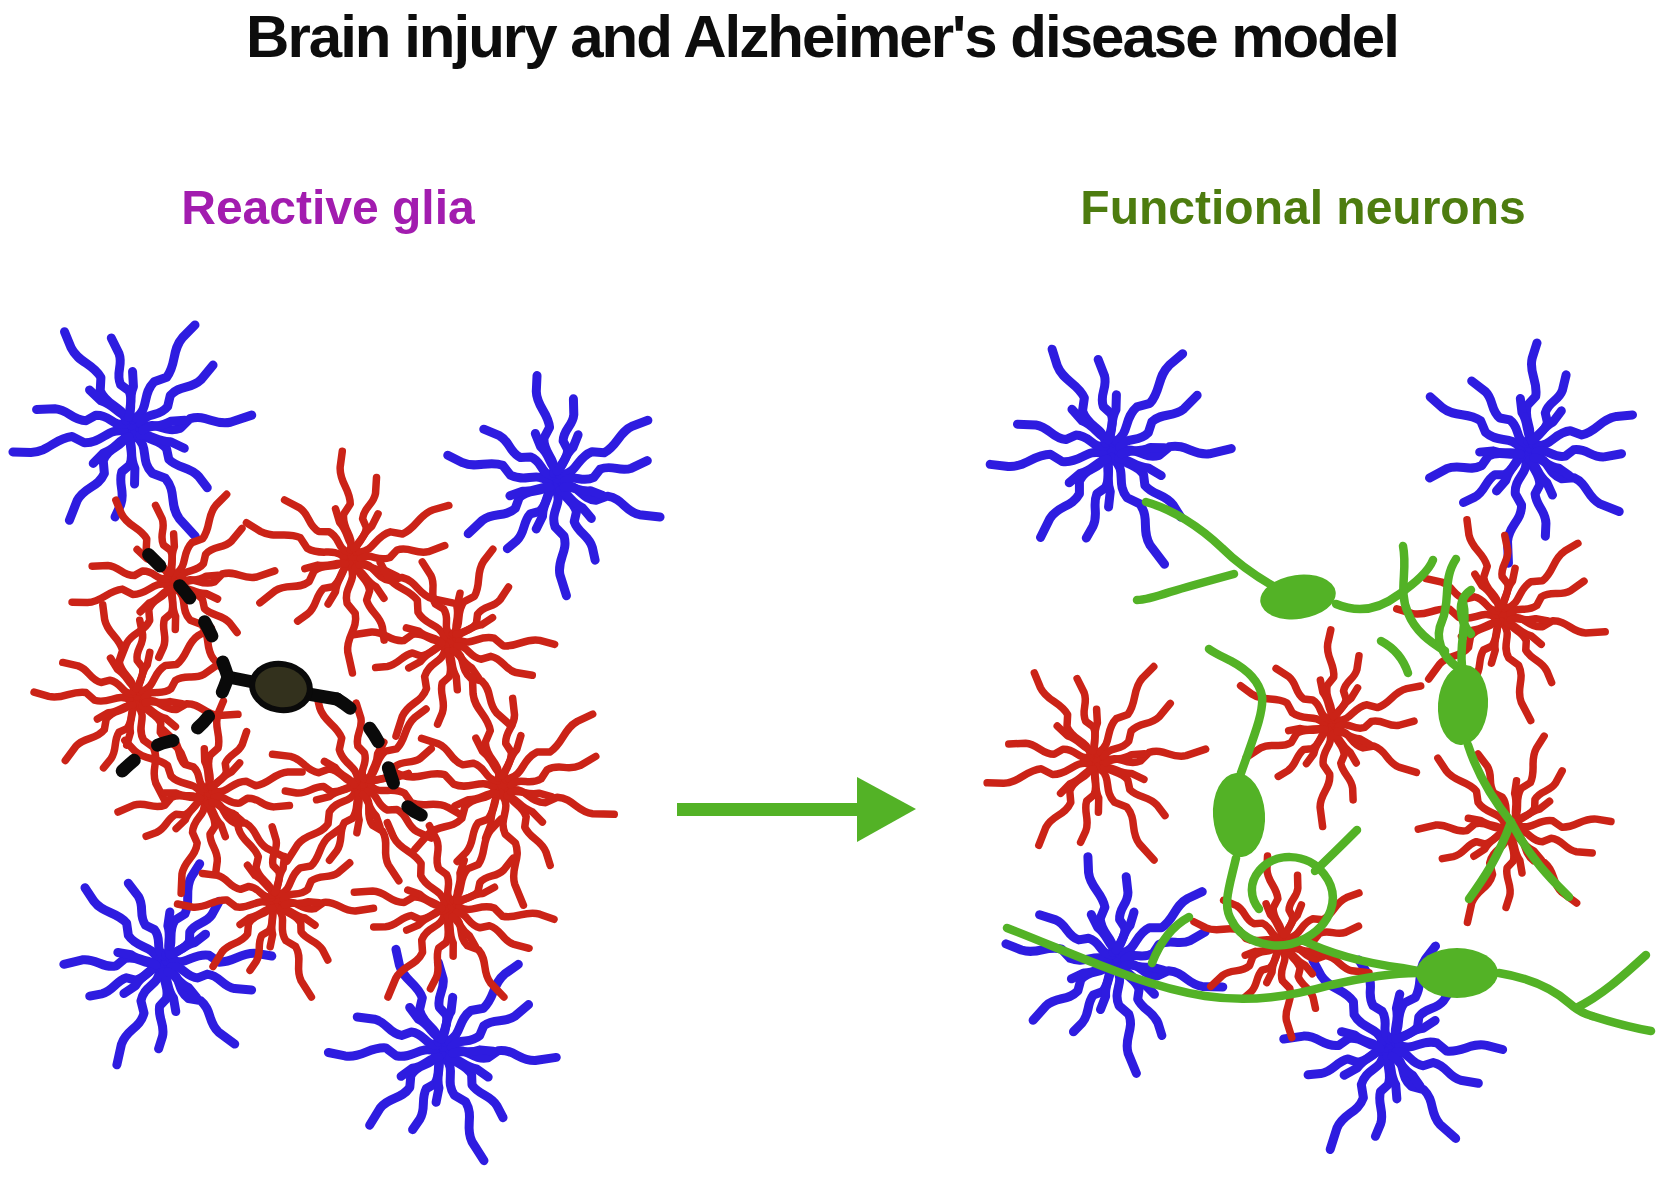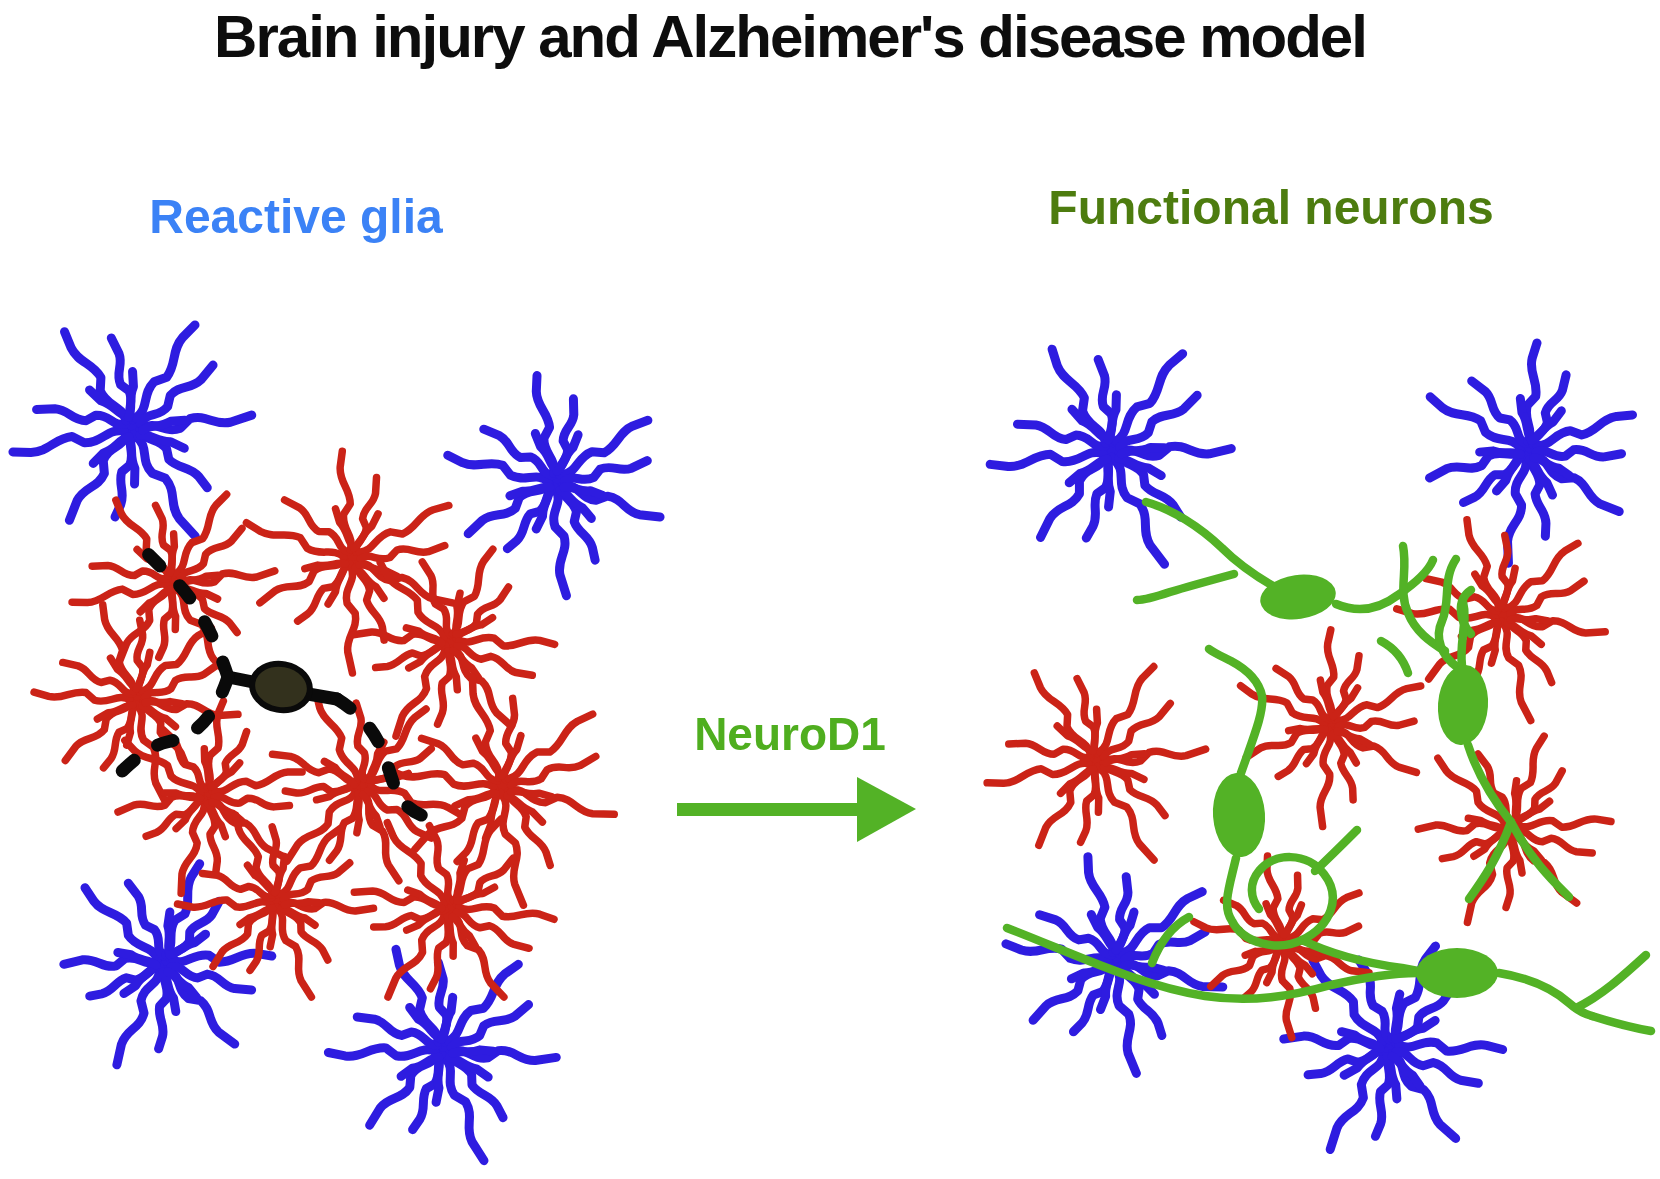--- a/index.html
+++ b/index.html
@@ -1,23 +1,23 @@
 <!DOCTYPE html>
 <html><head>
 <meta charset="utf-8">
 <style>
   html,body{margin:0;padding:0;background:#ffffff;}
   #stage{position:relative;width:1660px;height:1179px;background:#ffffff;overflow:hidden;
          font-family:"Liberation Sans", sans-serif;}
   #scene{position:absolute;left:0;top:0;width:1660px;height:1179px;}
-  .txt{position:absolute;white-space:nowrap;}
+  .txt{position:absolute;white-space:nowrap;padding-left:32px;}
   .title{left:0;top:2px;width:1580px;text-align:center;font-size:60px;font-weight:700;
          letter-spacing:-2px;color:#0d0d0d;}
   .lbl{font-size:48px;font-weight:700;text-align:center;}
-  .lbl-left{left:96px;top:189px;width:400px;color:#3b82f6;}
+  .lbl-left{left:96px;top:180px;width:400px;color:#a21caf;}
   .lbl-right{left:1021px;top:180px;width:500px;color:#4d7c0f;}
   .lbl-arrow{left:640px;top:707px;width:300px;font-size:46px;font-weight:700;
              text-align:center;color:#4fae1f;}
   
   #star path{fill:none;stroke:currentColor;stroke-linecap:round;stroke-linejoin:round;}
   .blue-star{stroke-width:9px;}
   .red-star{stroke-width:7.5px;}
   .gpath{fill:none;stroke-linecap:round;stroke-linejoin:round;stroke-width:8.5px;}
   .dash{fill:none;stroke-linecap:round;stroke-linejoin:round;stroke-width:13px;
         stroke-dasharray:16 28;}
@@ -112,15 +112,14 @@
       </g>
     <g id="layer-arrow">
         <rect x="677" y="803" width="180" height="13" fill="#53b226"></rect>
         <polygon points="857,777 857,842 916,809" fill="#53b226"></polygon>
       </g>
   </svg>
 
   <div class="txt title">Brain injury and Alzheimer's disease model</div>
   <div class="txt lbl lbl-left">Reactive glia</div>
   <div class="txt lbl lbl-right">Functional neurons</div>
-  <div class="txt lbl-arrow">NeuroD1</div>
 
 </div>
 
 </body></html>

